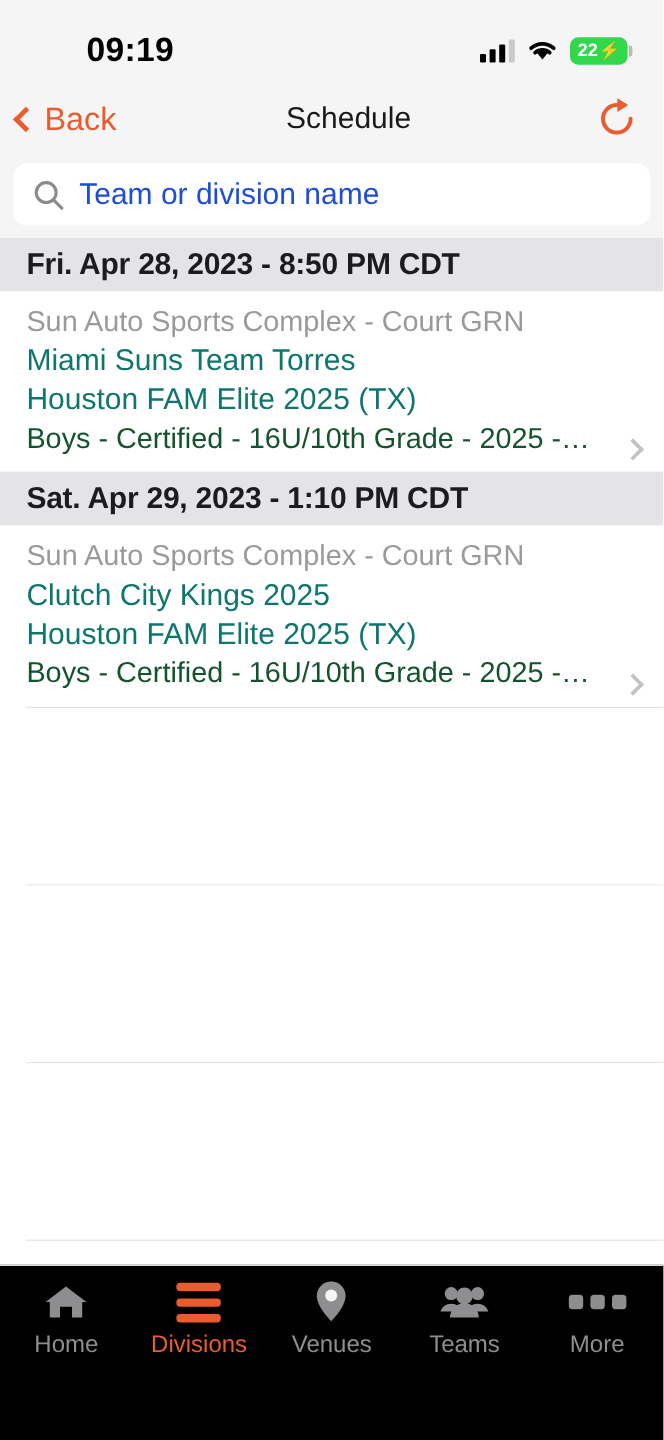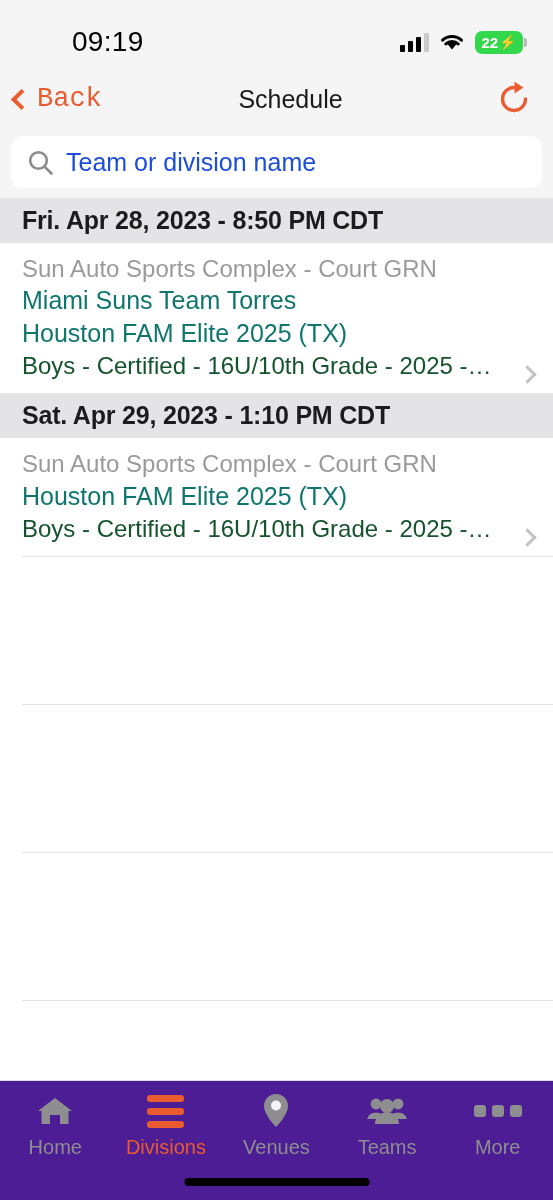--- a/index.html
+++ b/index.html
@@ -22,21 +22,21 @@
     height: 68px;
     background: #f5f5f5;
     display: flex;
     align-items: center;
     justify-content: space-between;
     padding: 16px 30px 0 30px;
     flex: 0 0 auto;
   }
   .status-time {
     font-size: 28px;
-    font-weight: normal;
+    font-weight: bold;
     color: #000;
     letter-spacing: 0.3px;
     margin-left: 42px;
   }
   .status-right {
     display: flex;
     align-items: center;
     gap: 10px;
     justify-content: center;
   }
@@ -88,21 +88,20 @@
   .nav-back .chev {
     width: 15px; height: 15px;
     border-left: 4px solid #ea5b30;
     border-bottom: 4px solid #ea5b30;
     transform: rotate(45deg);
     margin-right: 2px;
   }
   .nav-back .lbl {
     color: #ea5b30;
     font-size: 27px;
-    font-family: Liberation Mono, monospace;
   }
   .nav-title {
     position: absolute;
     left: 0; right: 16px;
     text-align: center;
     font-size: 25px;
     color: #1a1a1a;
     pointer-events: none;
     padding-left: 44px;
   }
@@ -193,22 +192,22 @@
   .sep {
     height: 1px;
     background: #e3e3e5;
     margin-left: 22px;
   }
   .empty-row { height: 147px; background: #fff; }
 
   
   .tabbar {
     flex: 0 0 auto;
-    height: 120px;
-    background: #4c1d95;
+    height: 146px;
+    background: #000000;
     border-top: 1px solid #dcdcdc;
     display: flex;
     align-items: flex-start;
     padding-top: 12px;
   }
   .tab {
     flex: 1 1 0;
     display: flex;
     flex-direction: column;
     align-items: center;
@@ -314,20 +313,21 @@
       </div>
       <div class="row-chevron">
           <span class="c"></span>
         </div>
     </div>
 
     <div class="section-header">Sat. Apr 29, 2023 - 1:10 PM CDT</div>
     <div class="game-row">
       <div class="game-info">
         <div class="game-venue">Sun Auto Sports Complex - Court GRN</div>
+        <div class="game-team">Clutch City Kings 2025</div>
         <div class="game-team">Houston FAM Elite 2025 (TX)</div>
         <div class="game-division">Boys - Certified - 16U/10th Grade - 2025 -…</div>
       </div>
       <div class="row-chevron">
           <span class="c"></span>
         </div>
     </div>
 
     <div class="sep"></div>
     <div class="empty-row"></div>

